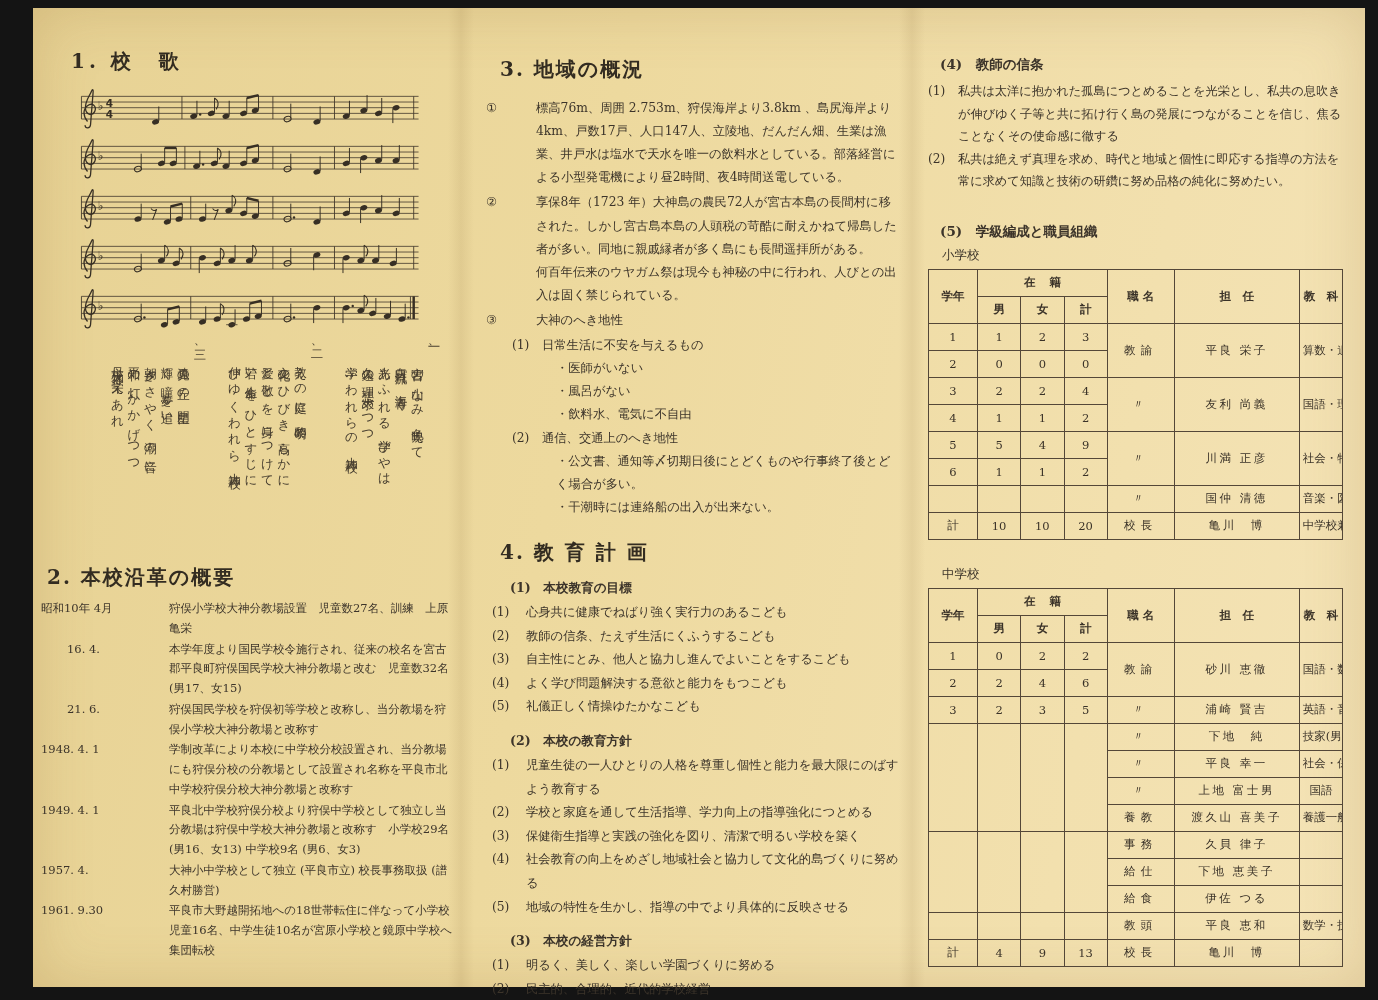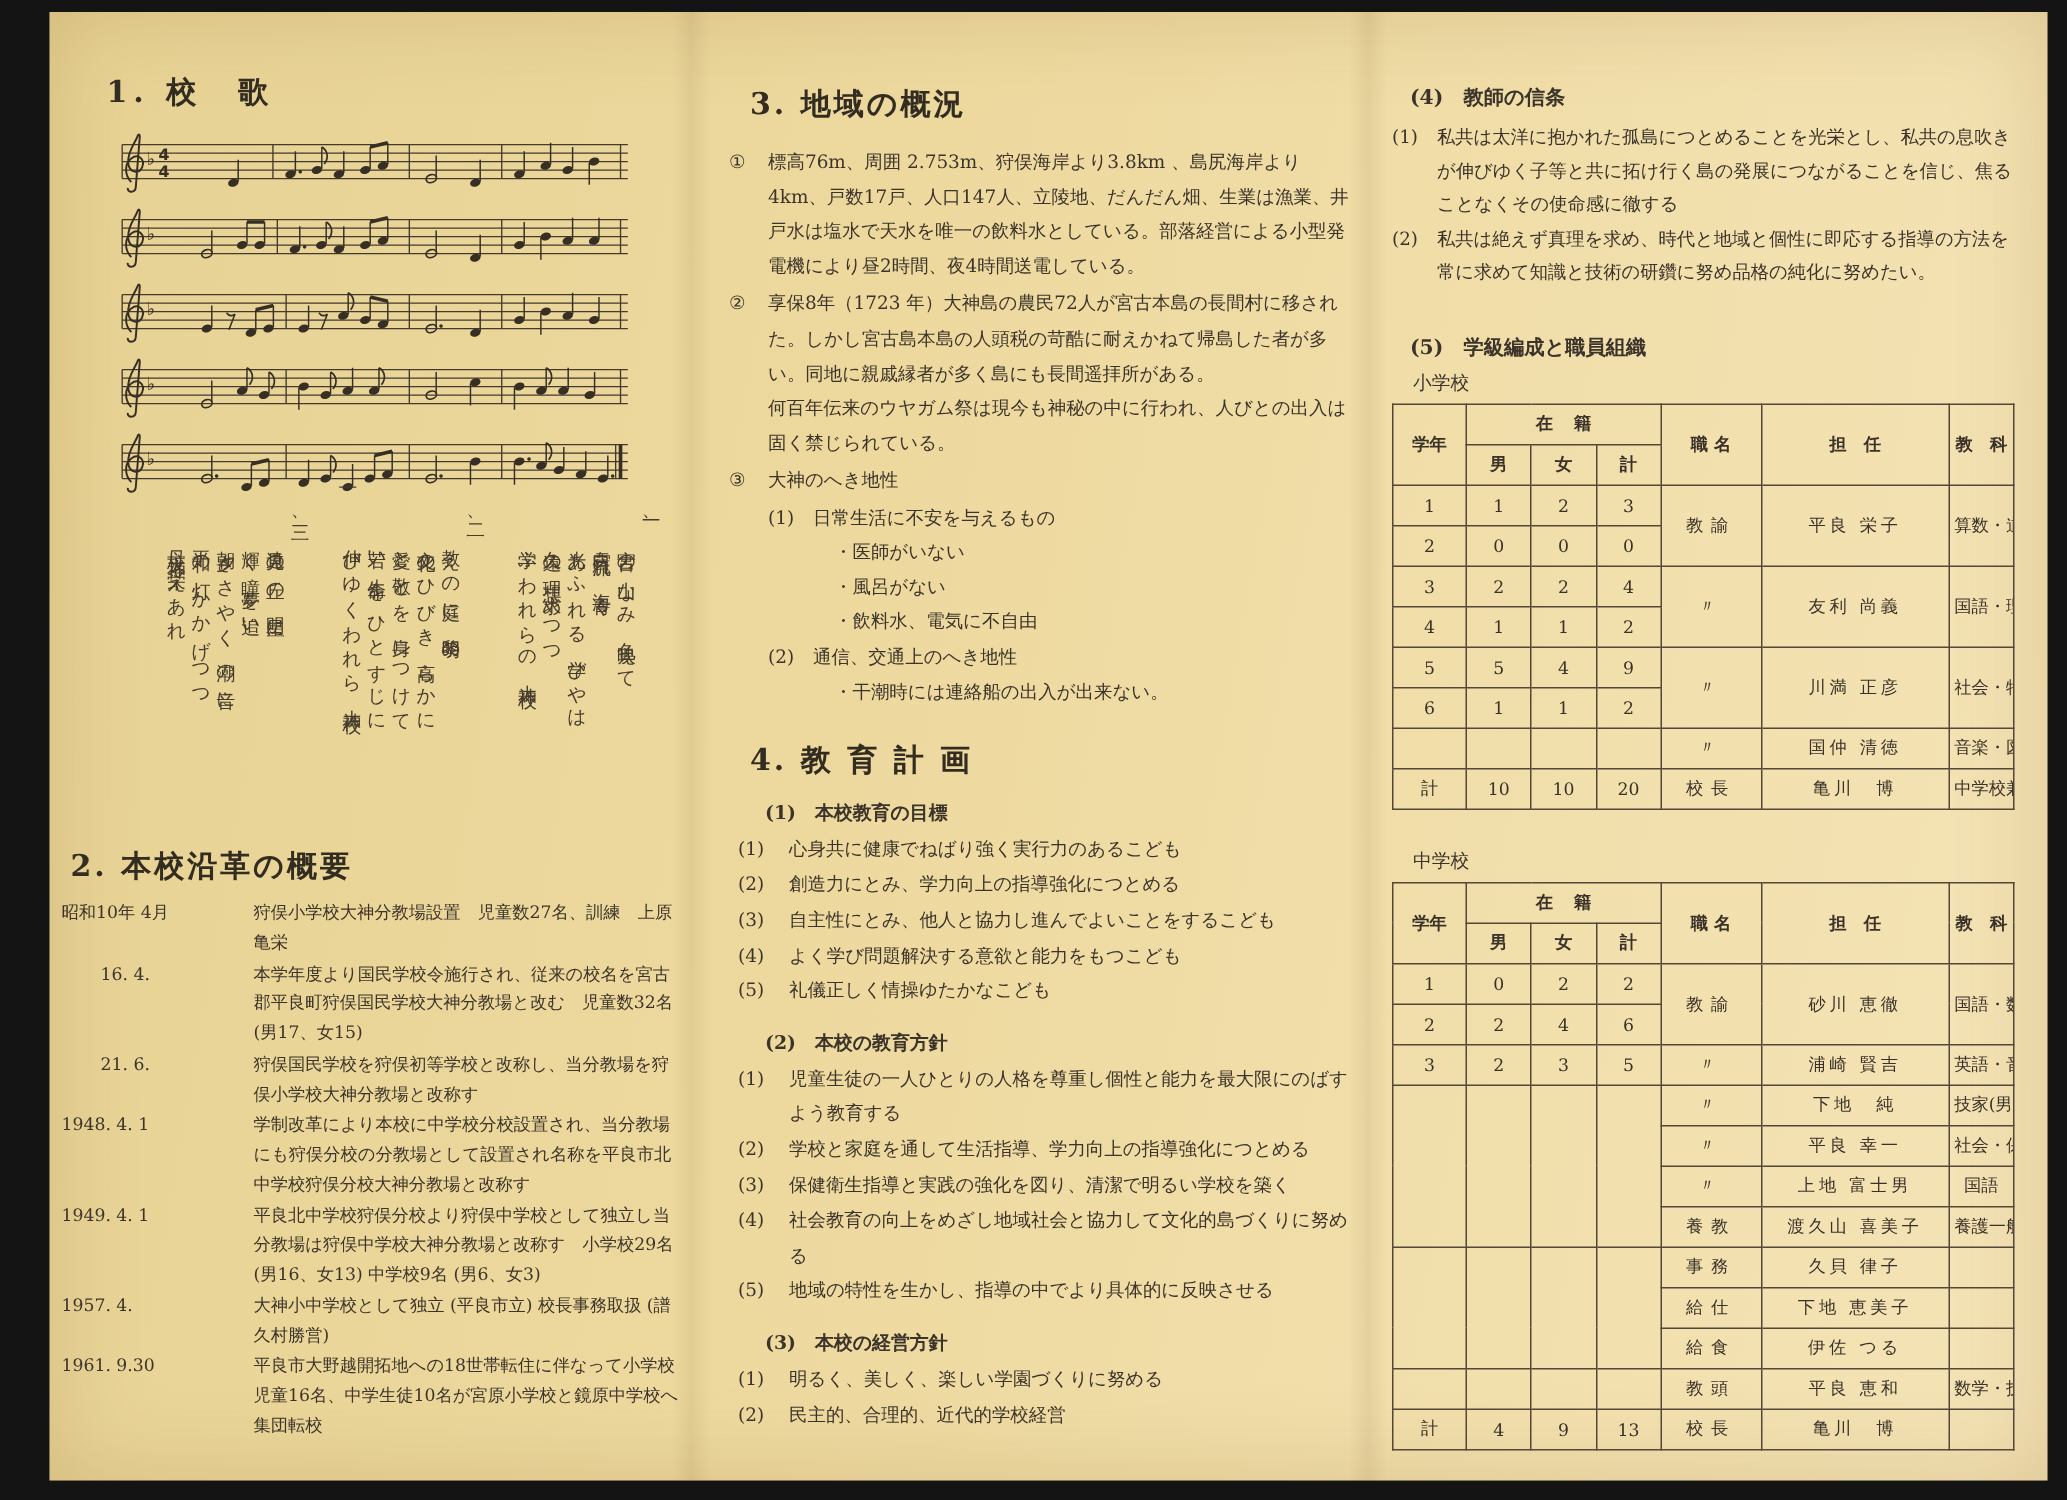--- a/index.html
+++ b/index.html
@@ -39,21 +39,21 @@
   .vline{margin:17px 4px 0 4px;}
   
   .hist{font-size:11.5px;line-height:1.72;}
   .hrow{display:flex;margin-bottom:1px;}
   .hdate{width:128px;flex:none;white-space:pre;}
   .hdate.ind{padding-left:26px;box-sizing:border-box;}
   .htext{flex:1;}
   
   .para{display:flex;font-size:12.3px;line-height:1.88;margin-bottom:2px;}
   .pmark{width:26px;flex:none;}
-  .ptext{flex:1;}
+  .ptext{flex:1;margin-left:24px;}
   .subitem{display:flex;font-size:12.3px;line-height:1.88;margin-left:26px;}
   .slabel{width:30px;flex:none;}
   .bullet{font-size:12.3px;line-height:1.88;margin-left:70px;}
   .ssub{font-size:12.6px;font-weight:700;margin:14px 0 4px 24px;}
   .gitem{display:flex;font-size:12.3px;line-height:1.92;margin-left:6px;}
   .gnum{width:34px;flex:none;}
   
   .creedttl{font-size:13.5px;font-weight:700;margin:0 0 6px 12px;}
   .creeditem{display:flex;font-size:12.2px;line-height:1.85;}
   .cnum{width:30px;flex:none;}
@@ -415,32 +415,33 @@
             <div class="slabel">(1)</div>
             <div>日常生活に不安を与えるもの</div>
           </div>
           <div class="bullet">・医師がいない</div>
           <div class="bullet">・風呂がない</div>
           <div class="bullet">・飲料水、電気に不自由</div>
           <div class="subitem">
             <div class="slabel">(2)</div>
             <div>通信、交通上のへき地性</div>
           </div>
+          <div class="bullet">・公文書、通知等〆切期日後にとどくものや行事終了後とどく場合が多い。</div>
           <div class="bullet">・干潮時には連絡船の出入が出来ない。</div>
         </div>
       <h2 class="h-plan">4. 教 育 計 画</h2>
       <div id="plan">
           <div class="ssub">(1)　本校教育の目標</div>
           <div class="gitem">
             <div class="gnum">(1)</div>
             <div>心身共に健康でねばり強く実行力のあるこども</div>
           </div>
           <div class="gitem">
             <div class="gnum">(2)</div>
-            <div>創造力にとみ、学力向上の指導強化につとめる</div>
+            <div>教師の信条、たえず生活にくふうするこども</div>
           </div>
           <div class="gitem">
             <div class="gnum">(3)</div>
             <div>自主性にとみ、他人と協力し進んでよいことをするこども</div>
           </div>
           <div class="gitem">
             <div class="gnum">(4)</div>
             <div>よく学び問題解決する意欲と能力をもつこども</div>
           </div>
           <div class="gitem">

